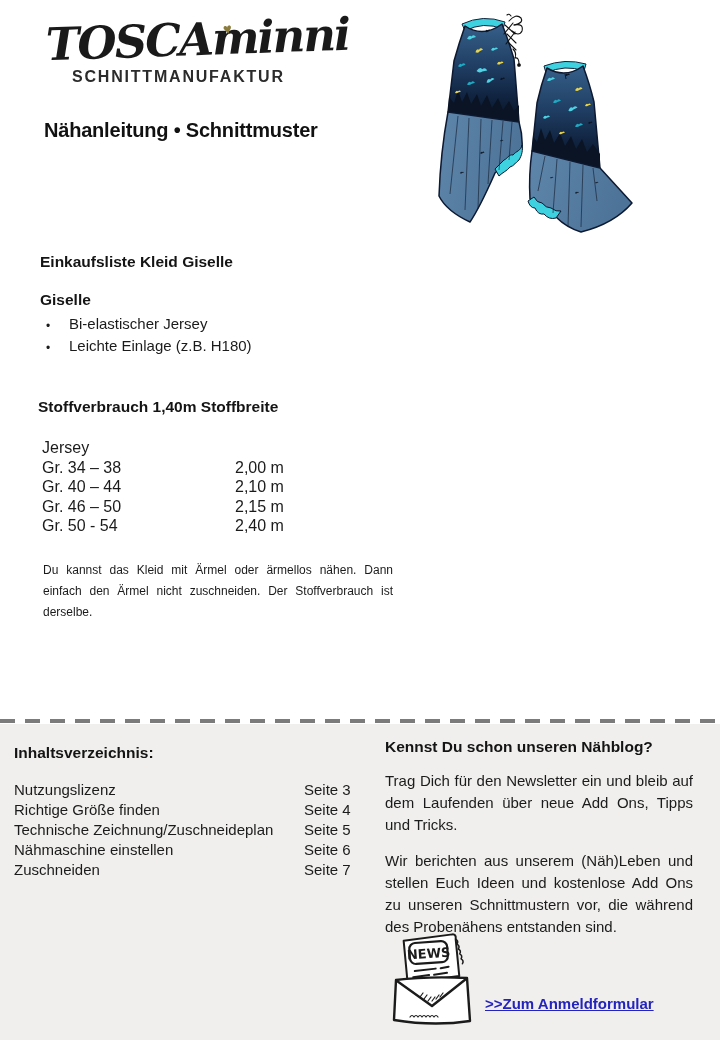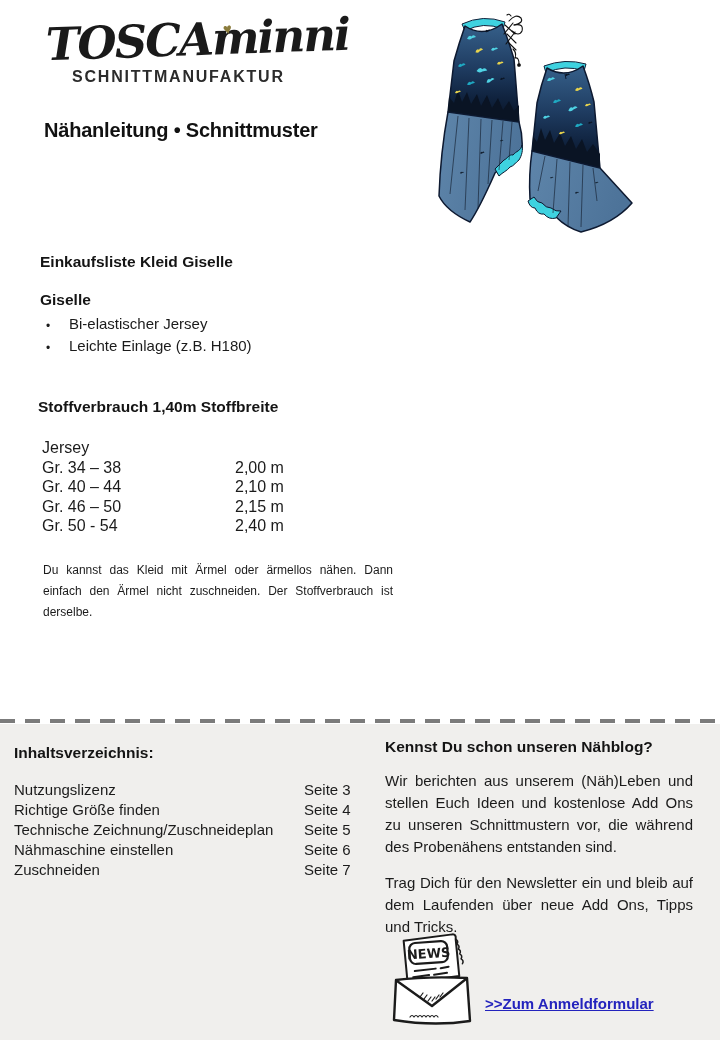--- a/index.html
+++ b/index.html
@@ -206,22 +206,22 @@
         <span class="toc-page">Seite 6</span>
       </div>
       <div class="toc-row">
         <span class="toc-label">Zuschneiden</span>
         <span class="toc-page">Seite 7</span>
       </div>
     </div>
 
     <div class="blog">
       <div class="h">Kennst Du schon unseren Nähblog?</div>
+      <p>Trag Dich für den Newsletter ein und bleib auf dem Laufenden über neue Add Ons, Tipps und Tricks.</p>
       <p>Wir berichten aus unserem (Näh)Leben und stellen Euch Ideen und kostenlose Add Ons zu unseren Schnittmustern vor, die während des Probenähens entstanden sind.</p>
-      <p>Trag Dich für den Newsletter ein und bleib auf dem Laufenden über neue Add Ons, Tipps und Tricks.</p>
     </div>
 
     <svg class="envelope" width="84" height="94" viewBox="0 0 84 94">
       <g stroke="#1b1b1b" fill="#ffffff" stroke-linecap="round" stroke-linejoin="round">
         <g transform="rotate(-4 40 26)">
           <path d="M15,6 L64,3 Q68,3 67,8 L68,45 L16,48 Z" stroke-width="2"></path>
           <path d="M67,8 q3,2 1,5 q3,2 1,5 q3,2 1,5 q3,2 1,5 q3,2 1,5" fill="none" stroke-width="1.5"></path>
           <rect x="20" y="9" width="38" height="21" rx="6" stroke-width="2.2"></rect>
           <text x="39" y="25" font-size="13" font-weight="bold" text-anchor="middle" font-family="'DejaVu Sans',sans-serif" stroke="none" fill="#1b1b1b">NEWS</text>
           <path d="M24,37 L45,36 M50,36 L58,35" fill="none" stroke-width="2"></path>

